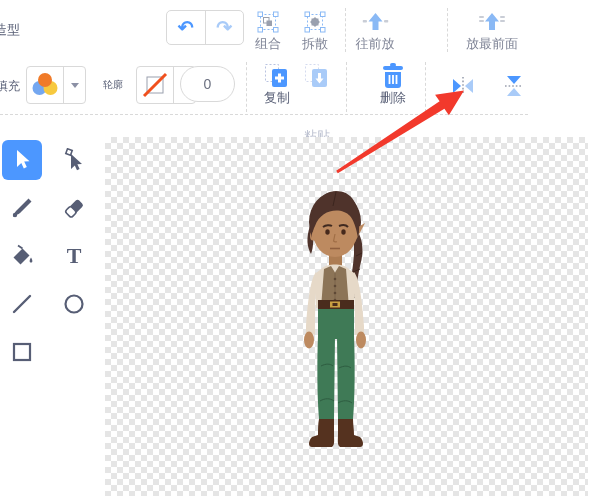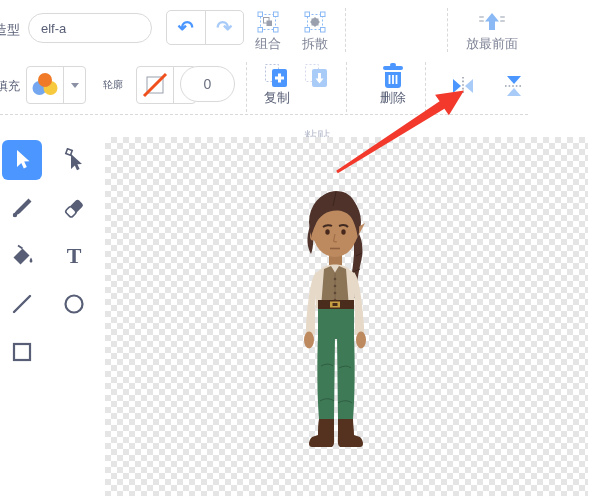--- a/index.html
+++ b/index.html
@@ -58,21 +58,20 @@
 
   .arrow-overlay { position:absolute; left:0; top:0; width:608px; height:496px;
     pointer-events:none; z-index:50; }
 </style>
 </head>
 <body>
 
 <div class="app">
 
   <span class="costume-label">造型</span>
-  <input class="name-input" value="elf-a" style="">
 
   <div class="undoredo">
     <div class="half u-on">
       <span>↶</span>
     </div>
     <div class="half u-off">
       <span>↷</span>
     </div>
   </div>
 
@@ -105,20 +104,30 @@
             <rect x="1" y="16.5" width="4.5" height="4.5"></rect>
             <rect x="16.5" y="16.5" width="4.5" height="4.5"></rect>
           </g>
       </svg>
       </span>
     <span class="tl">拆散</span>
   </div>
 
   <div class="vsep" style="left:345px;top:8px;height:44px"></div>
 
+  <div class="tb" style="left:375px;top:10px">
+    <span class="ic">
+      <svg width="26" height="20" viewBox="0 0 26 20">
+        <rect x="0" y="8" width="4.5" height="2.5" rx="1" fill="#c9cdd6"></rect>
+          <rect x="21.5" y="8" width="4.5" height="2.5" rx="1" fill="#c9cdd6"></rect>
+        <polygon points="13,1 6,9.5 10,9.5 10,18 16,18 16,9.5 20,9.5" fill="#8ab9f5"></polygon>
+      </svg>
+      </span>
+    <span class="tl">往前放</span>
+  </div>
 
 
   <div class="vsep" style="left:447px;top:8px;height:44px"></div>
 
   <div class="tb" style="left:492px;top:10px">
     <span class="ic">
       <svg width="26" height="20" viewBox="0 0 26 20">
         <g fill="#c9cdd6">
             <rect x="0" y="4" width="5" height="2" rx="1"></rect>
             <rect x="0" y="8" width="5" height="2" rx="1"></rect>

